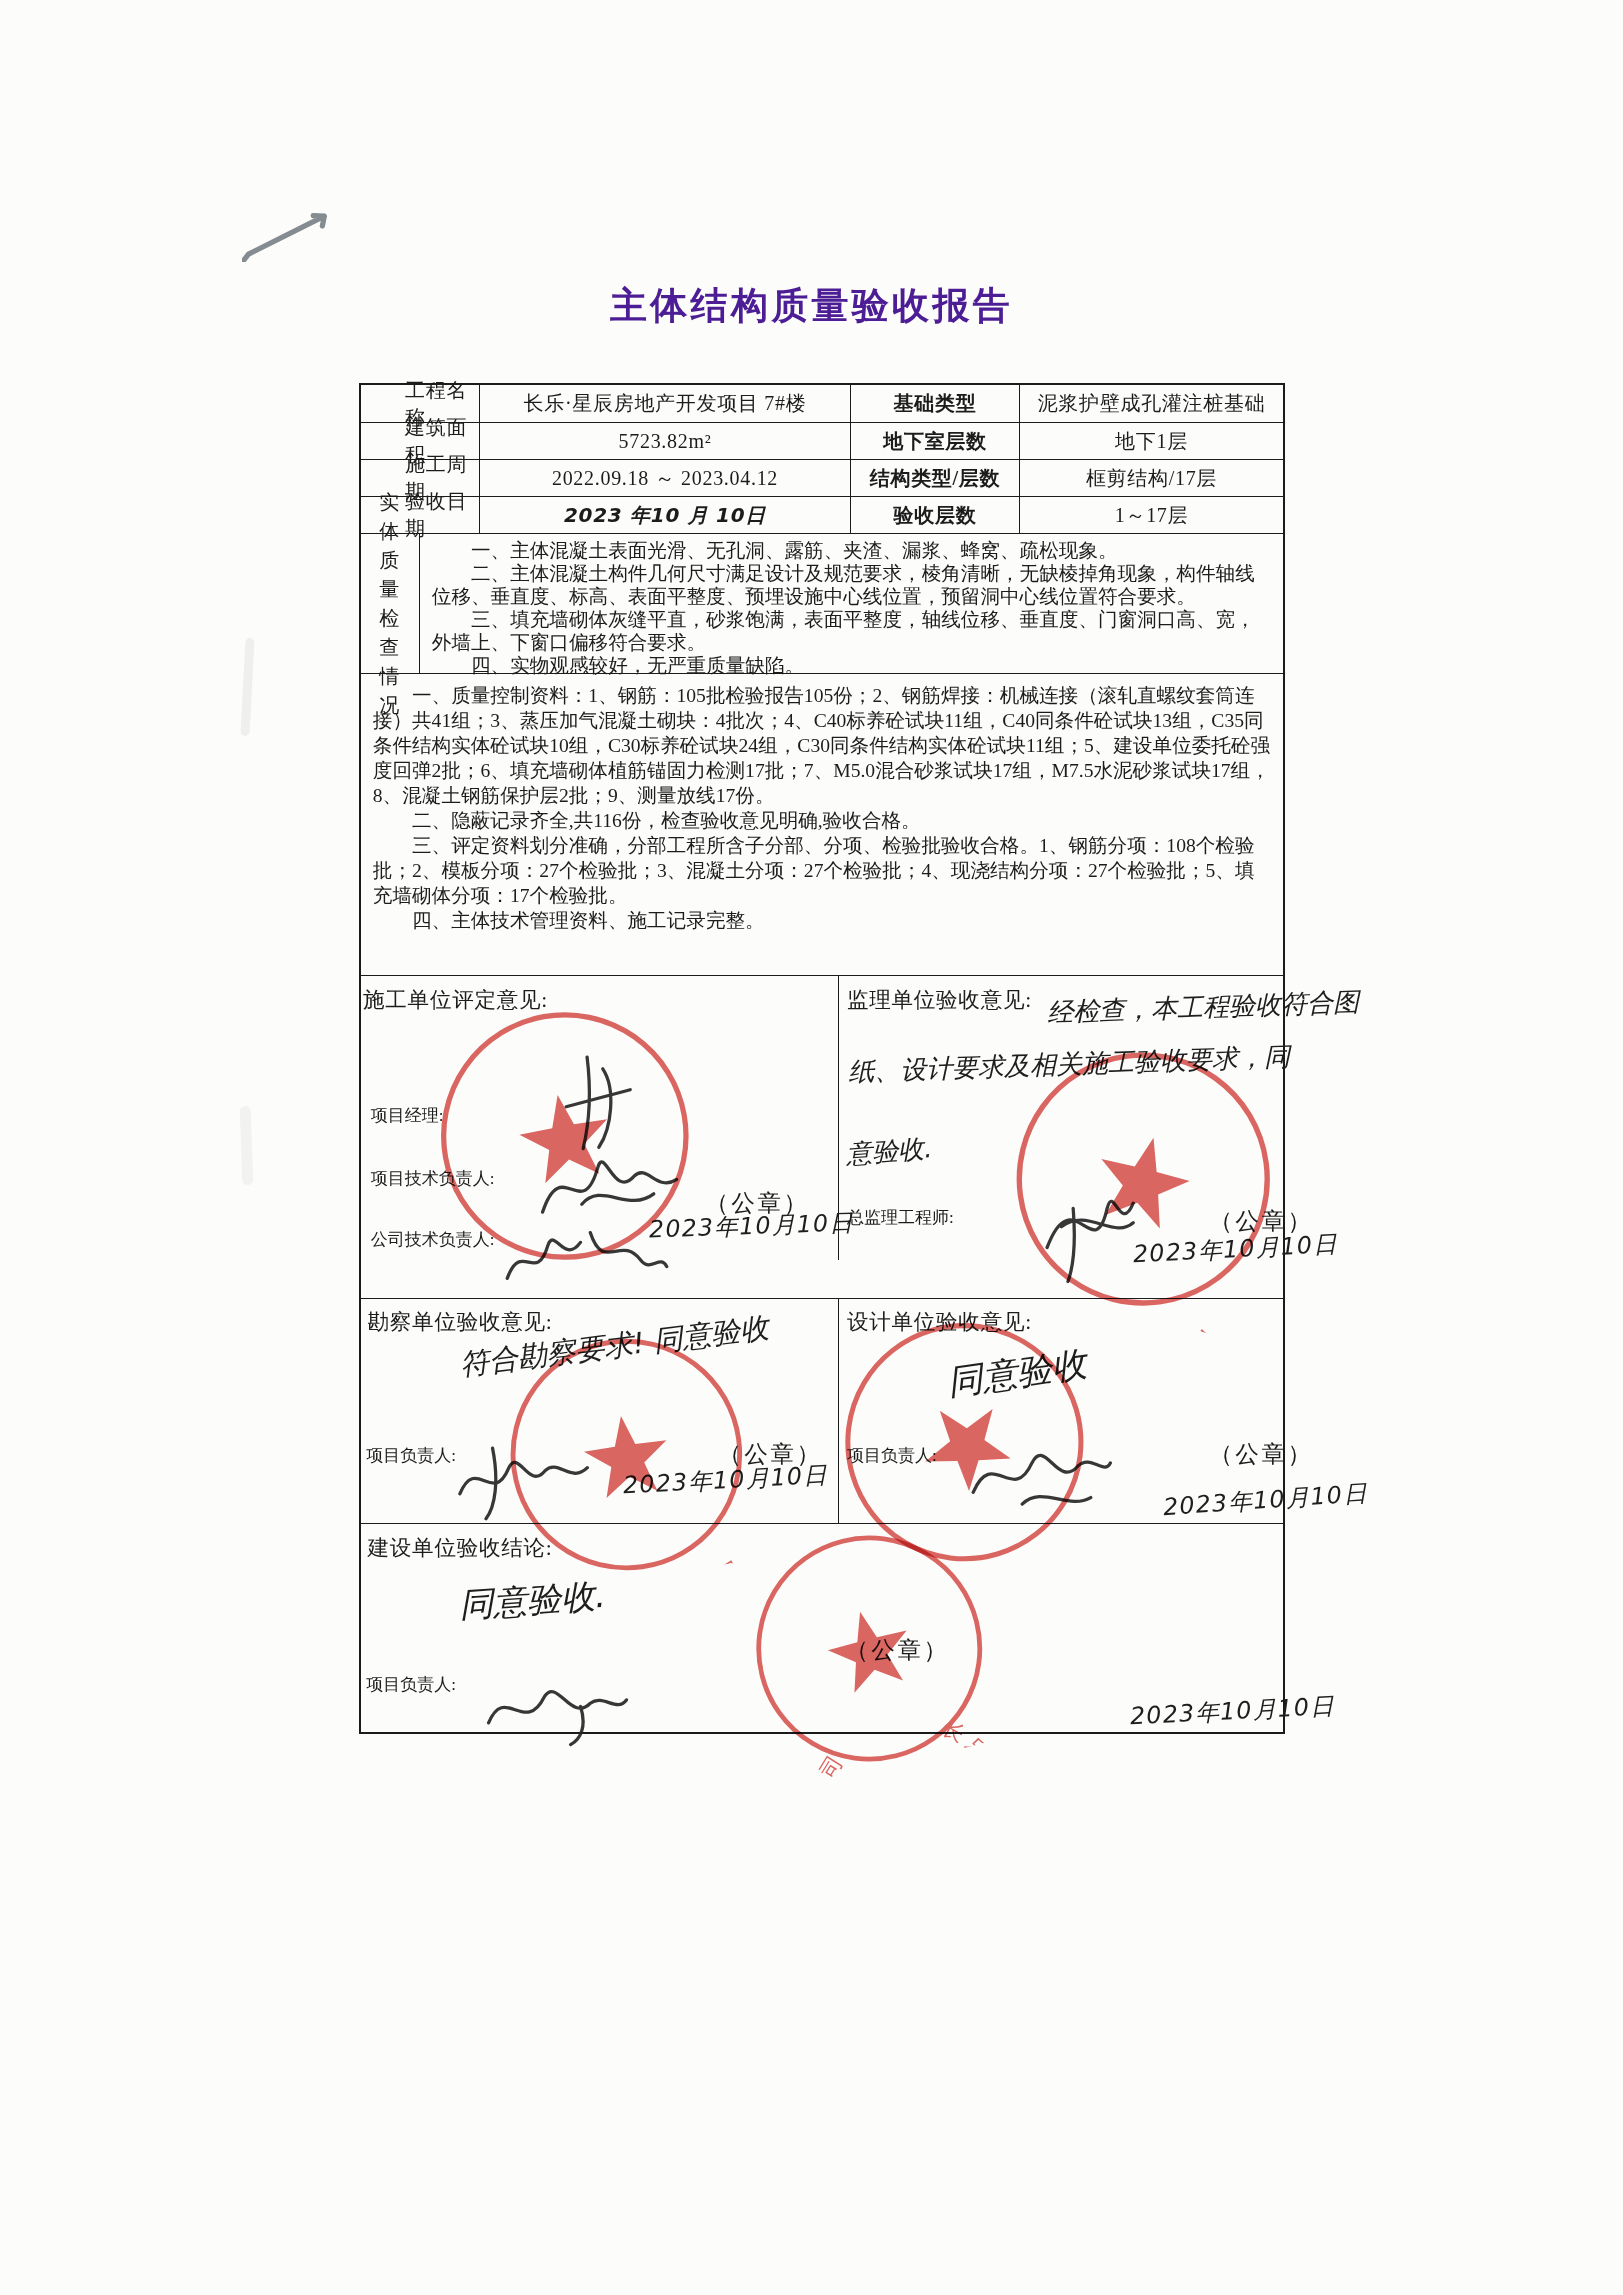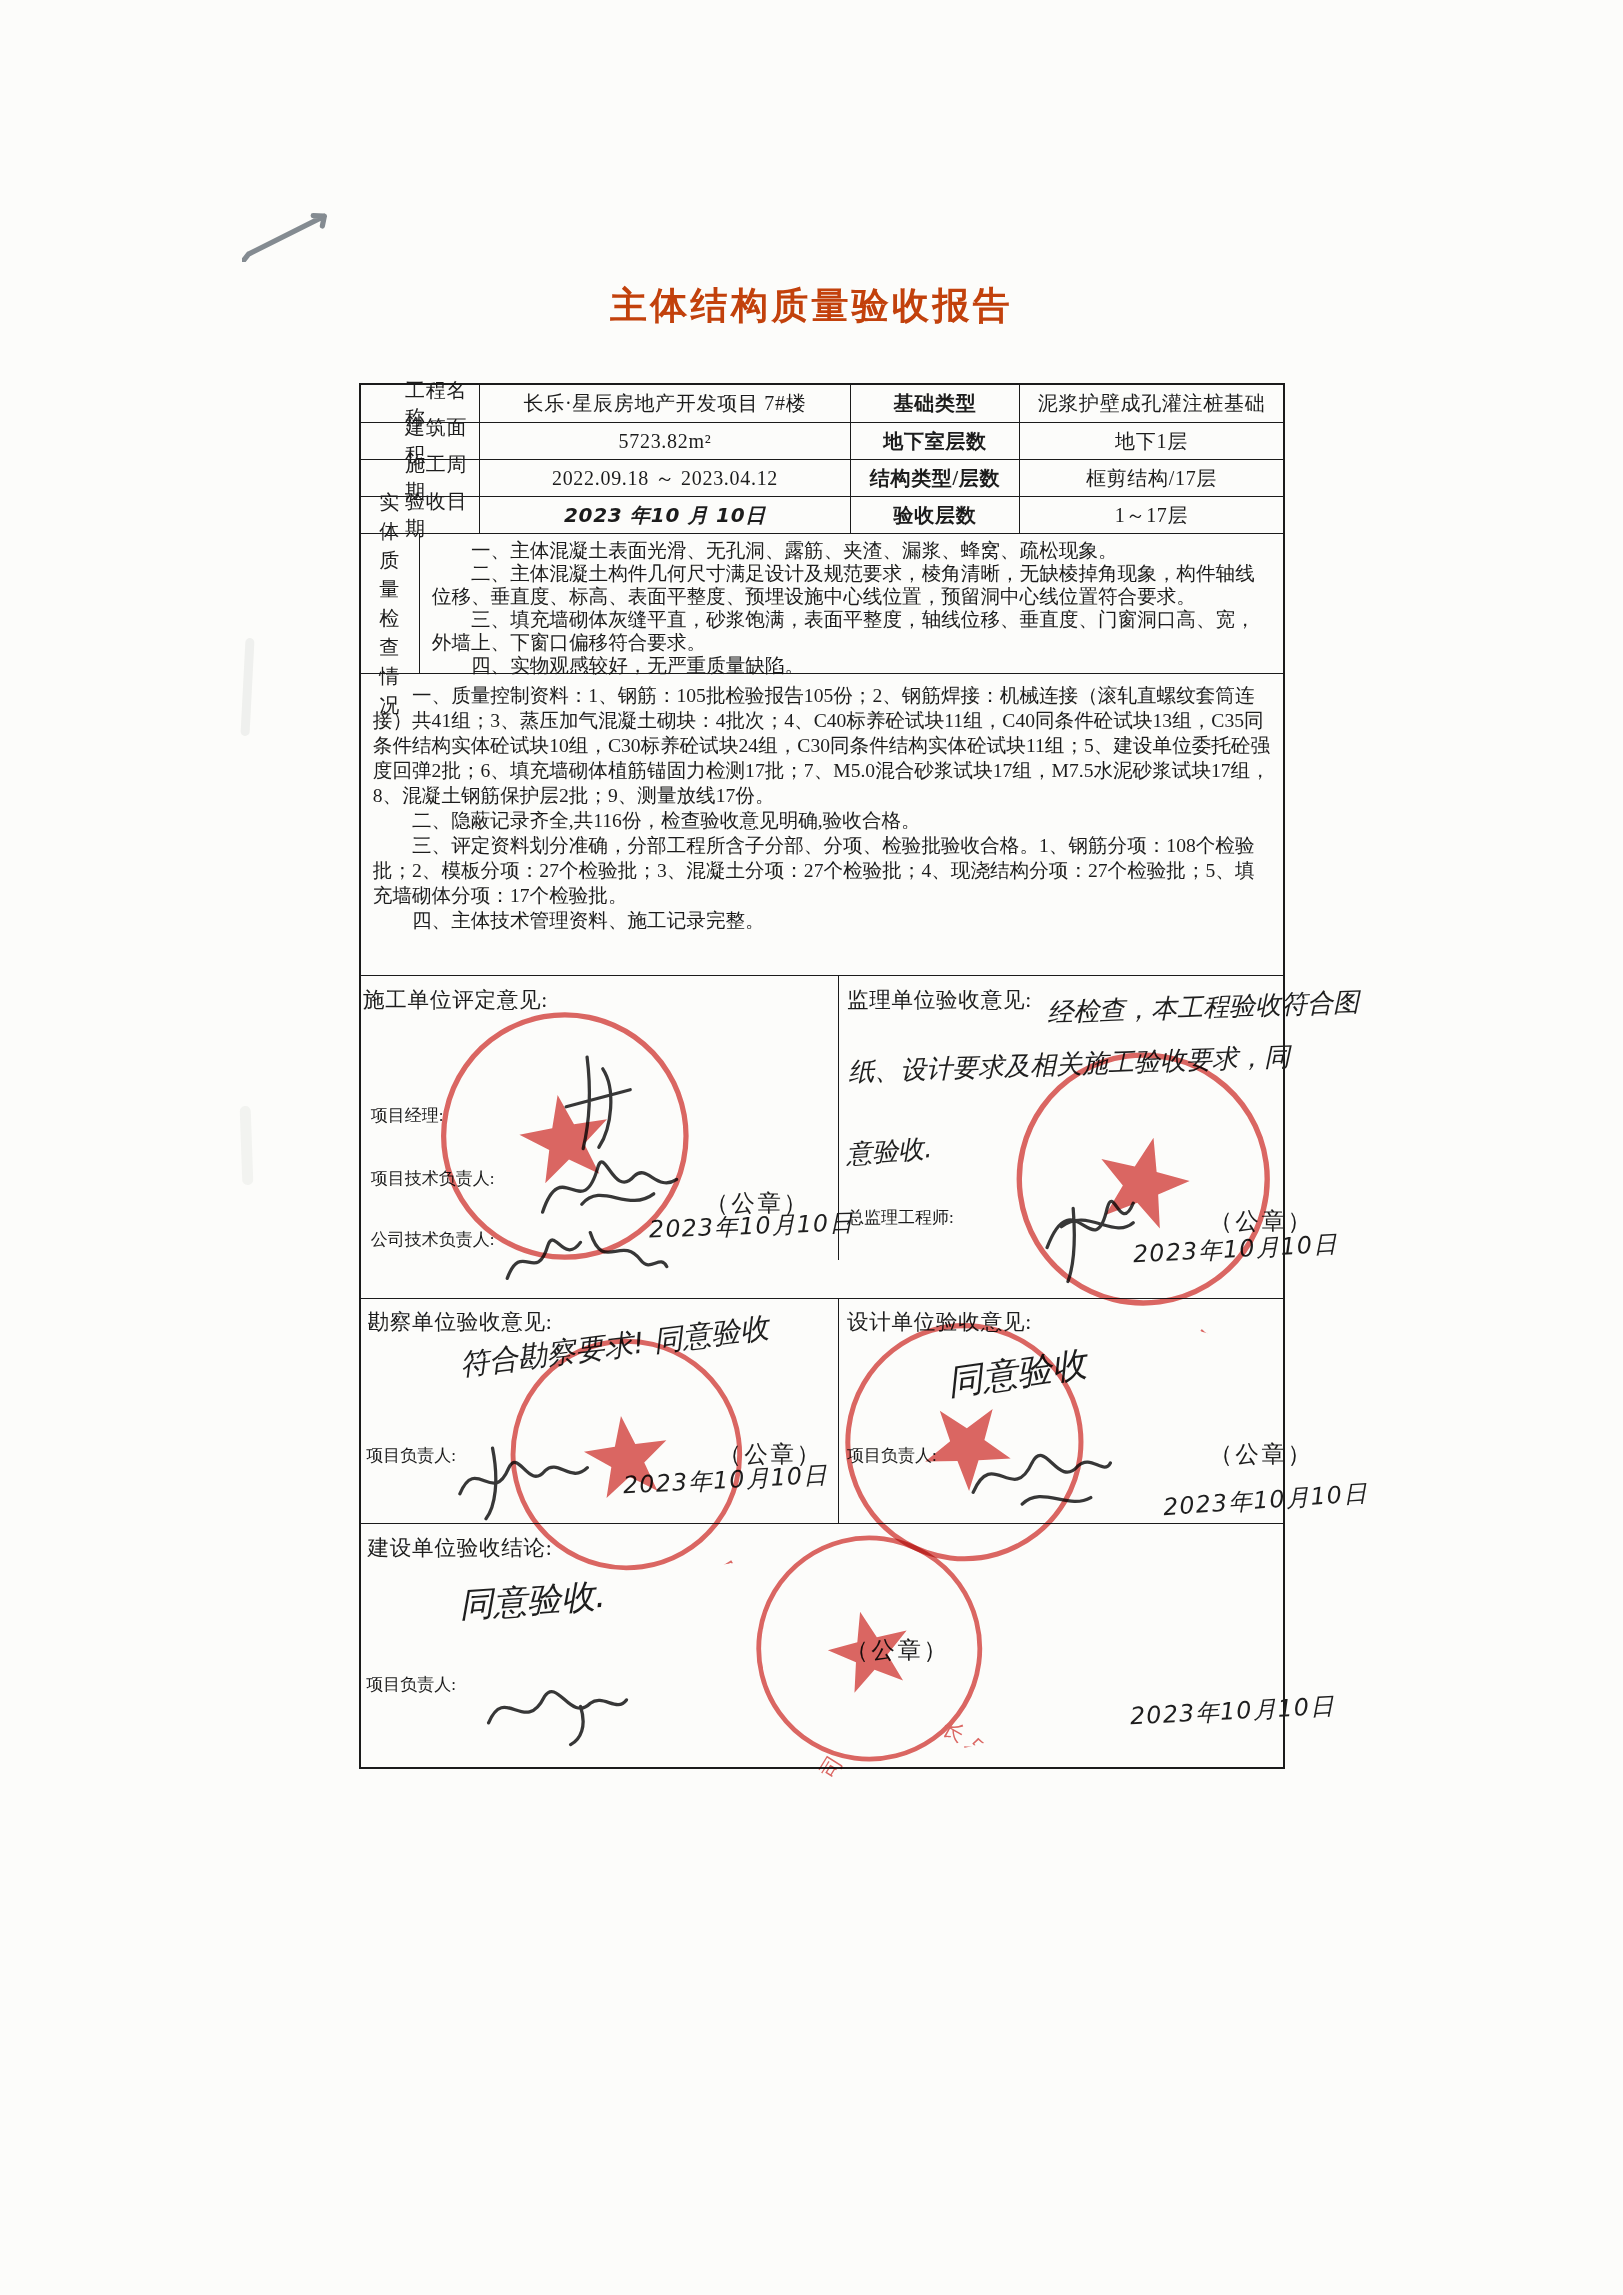--- a/index.html
+++ b/index.html
@@ -8,21 +8,21 @@
     position: relative;
     width: 1623px; height: 2295px;
     background: #fcfcfa;
     font-family: "Liberation Serif", "DejaVu Serif", serif;
     color: #1c1c1c;
     overflow: hidden;
   }
   .title {
     position: absolute; top: 281px; left: 0; width: 100%;
     text-align: center; font-size: 37px; font-weight: 700;
-    letter-spacing: 3.3px; color: #c2410c;
+    letter-spacing: 3.3px; color: #4c1d95;
   }
   .sheet {
     position: absolute; left: 359px; top: 383px; width: 926px;
     border: 2px solid #1b1b1b;
   }
   .row { display: flex; border-top: 1.3px solid #1b1b1b; }
   .row:first-child { border-top: none; }
   .cell { border-left: 1.3px solid #1b1b1b; position: relative; }
   .cell:first-child { border-left: none; }
   .hrow { height: 37px; }
@@ -38,21 +38,21 @@
   }
   .content { flex: 1; padding: 5.2px 11.8px 3.9px 11.8px; font-size: 19.6px; }
   .content p { text-indent: 2em; margin: 0; }
   .phys { height: 140px; }
   .phys .content p { line-height: 23px; }
   .docs { height: 302px; }
   .docs .content { padding-top: 9.2px; }
   .docs .content p { line-height: 25px; }
   .sig1 { height: 285px; }
   .sig2 { height: 225px; margin-top: 38px; }
-  .sig3 { height: 244px; }
+  .sig3 { height: 209px; }
   .sigcell { overflow: visible; }
   .sigL { width: 477px; }
   .sigR { flex: 1; }
   .wide { flex: 1; }
   .heading { position: absolute; font-size: 21.6px; letter-spacing: 0.7px; white-space: nowrap; }
   .role { position: absolute; font-size: 17px; white-space: nowrap; }
   .sealnote { position: absolute; font-size: 23.6px; letter-spacing: 2.6px; white-space: nowrap; }
   .handwrite {
     position: absolute;
     font-family: "DejaVu Sans", sans-serif;

